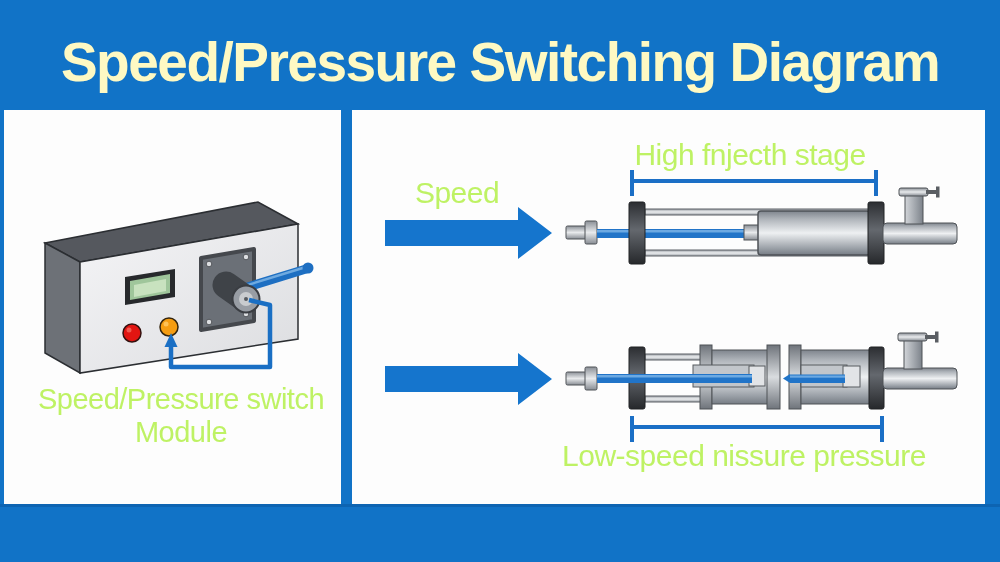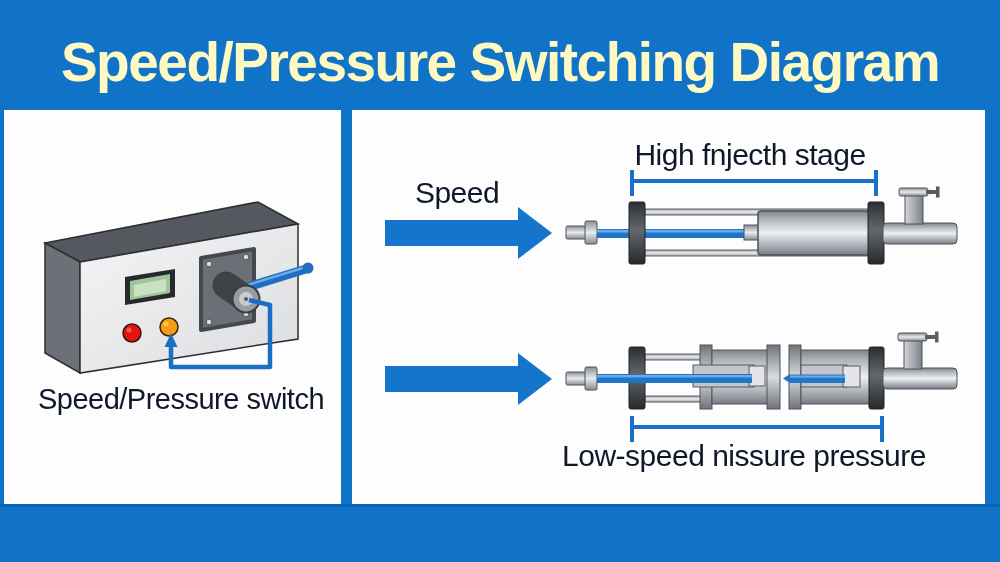--- a/index.html
+++ b/index.html
@@ -6,21 +6,21 @@
   .stage{position:relative;width:1000px;height:562px;background:#1173c7;overflow:hidden;
          font-family:"Liberation Sans",sans-serif;}
   .title{position:absolute;left:500px;top:30px;transform:translateX(-50%);
          color:#fef9c3;font-size:55px;font-weight:700;letter-spacing:-1.5px;white-space:nowrap;}
   .panel{position:absolute;top:110px;height:394px;background:#fdfdfd;}
   .panel.left{left:4px;width:337px;}
   .panel.right{left:352px;width:633px;}
   .footer{position:absolute;left:0;top:504px;width:1000px;height:58px;background:#1173c7;
           border-top:3px solid #0d64b2;box-sizing:border-box;}
   svg.gfx{position:absolute;left:0;top:0;z-index:3;}
-  .lbl{position:absolute;z-index:4;color:#0f172a;white-space:nowrap;transform:translateX(-50%);
+  .lbl{position:absolute;z-index:4;color:#bef264;white-space:nowrap;transform:translateX(-50%);
        letter-spacing:-0.5px;}
   .lbl.switch{left:457px;top:176px;font-size:30px;}
   .lbl.high{left:750px;top:138px;font-size:30px;}
   .lbl.low{left:744px;top:439px;font-size:30px;}
   .lbl.mod1{left:181px;top:383px;font-size:29px;}
   .lbl.mod2{left:181px;top:416px;font-size:29px;}
 </style>
 </head>
 <body>
 
@@ -185,14 +185,15 @@
         <rect x="630" y="416" width="4" height="26" fill="#1b6fc6"></rect>
         <rect x="880" y="416" width="4" height="26" fill="#1b6fc6"></rect>
       </g>
     </g>
   </svg>
 
   <div class="lbl switch">Speed</div>
   <div class="lbl high">High fnjecth stage</div>
   <div class="lbl low">Low-speed nissure pressure</div>
   <div class="lbl mod1">Speed/Pressure switch</div>
+  <div class="lbl mod2">Module</div>
 
 </div>
 
 </body></html>

